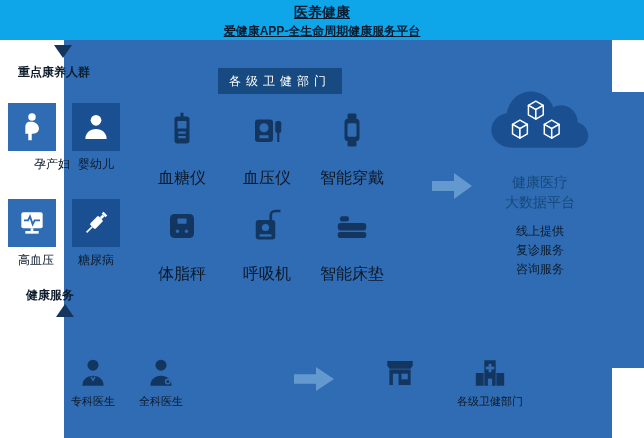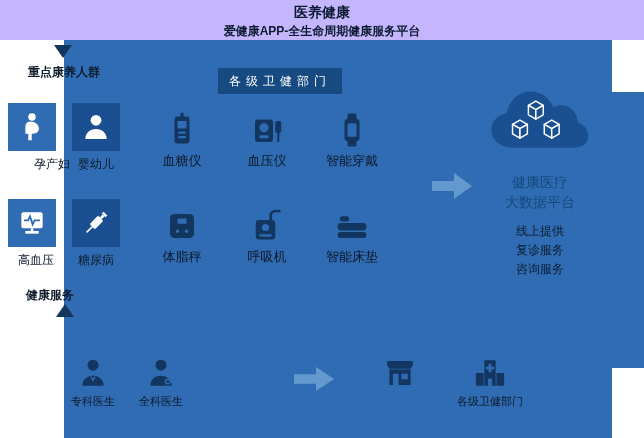--- a/index.html
+++ b/index.html
@@ -1,19 +1,19 @@
 <!DOCTYPE html>
 <html><head>
 <meta charset="utf-8">
 <style>
   * { margin:0; padding:0; box-sizing:border-box; }
   body { font-family:"Liberation Sans","DejaVu Sans",sans-serif; background:#fff; }
   .canvas { position:relative; width:644px; height:438px; background:#fff; overflow:hidden; }
 
-  .header { position:absolute; left:0; top:0; width:644px; height:48px; background:#c4b5fd; text-align:center; color:#0a1b30; }
+  .header { position:absolute; left:0; top:0; width:644px; height:48px; background:#0ea5e9; text-align:center; color:#0a1b30;text-decoration:underline; }
   .header .title { padding-top:4px; font-size:14px; font-weight:700; }
   .header .subtitle { font-size:12px; font-weight:600; margin-top:1px; }
 
   .main { position:absolute; left:0; top:40px; width:644px; height:398px; background:#2f6cb3; }
   .strip-left { position:absolute; left:0; top:0; width:64px; height:398px; background:#fff; }
   .notch-tr { position:absolute; left:612px; top:0; width:32px; height:52px; background:#fff; }
   .notch-br { position:absolute; left:612px; top:328px; width:32px; height:70px; background:#fff; }
 
   .lbl { position:absolute; font-size:12px; color:#0d1b2b; white-space:nowrap; }
   .lbl.center { text-align:center; }
@@ -33,21 +33,21 @@
   .gl1 { left:0;  top:116px; width:72px;padding-left:32px; }
   .gl2 { left:64px; top:116px; width:64px; }
   .gl3 { left:0;  top:212px; width:72px; }
   .gl4 { left:64px; top:212px; width:64px; }
 
   .iot-badge { position:absolute; left:218px; top:28px; width:124px; height:26px; background:#164a80;
     color:#fff; font-size:12px; line-height:26px; text-align:center; letter-spacing:5px; }
 
   .dev-cell { position:absolute; width:70px; text-align:center; }
   .dev-cell svg { display:block; margin:0 auto; }
-  .dev-cell .dlabel { margin-top:4px; font-size:13px; color:#0e1828; white-space:nowrap; }
+  .dev-cell .dlabel { margin-top:20px; font-size:16px; color:#0e1828; white-space:nowrap; }
   .d1 { left:147px; top:72px; }  .d2 { left:232px; top:72px; }  .d3 { left:317px; top:72px; }
   .d4 { left:147px; top:168px; } .d5 { left:232px; top:168px; } .d6 { left:317px; top:168px; }
 
   .block-arrow { position:absolute; background:#6499cf;
     clip-path:polygon(0 32%, 55% 32%, 55% 4%, 100% 50%, 55% 96%, 55% 68%, 0 68%); }
   .arrow-mid { left:432px; top:132px; width:40px; height:28px; }
   .arrow-bottom { left:294px; top:326px; width:40px; height:26px; }
 
   .cloud-wrap { position:absolute; left:486px; top:42px; }
   .platform-title { position:absolute; left:478px; top:132px; width:124px; text-align:center;
@@ -70,21 +70,21 @@
     <div class="title">医养健康</div>
     <div class="subtitle">爱健康APP-全生命周期健康服务平台</div>
   </div>
 
   <div class="main">
     <div class="strip-left"></div>
     <div class="notch-tr"></div>
     <div class="notch-br"></div>
 
     <div class="tri-down"></div>
-    <div class="lbl" style="left:18px; top:24px; font-weight:600;margin-left:10px;">重点康养人群</div>
+    <div class="lbl" style="left:18px; top:24px; font-weight:600;">重点康养人群</div>
 
     <div class="group-box box-mid gb1">
       <svg width="32" height="32" viewBox="0 0 24 24" fill="#fff">
         <circle cx="12" cy="4.5" r="2.8"></circle>
         <path d="M9.5 8 C7.8 8.6 7 10 7 12 v5 h2.2 v5 h2.6 v-5 c3.4 .4 5.6 -1.4 5.4 -4.2 C17 10.4 15.2 8.6 12.6 8 z"></path>
       </svg>
     </div>
     <div class="lbl center gl1">孕产妇</div>
 
     <div class="group-box box-dark gb2">

